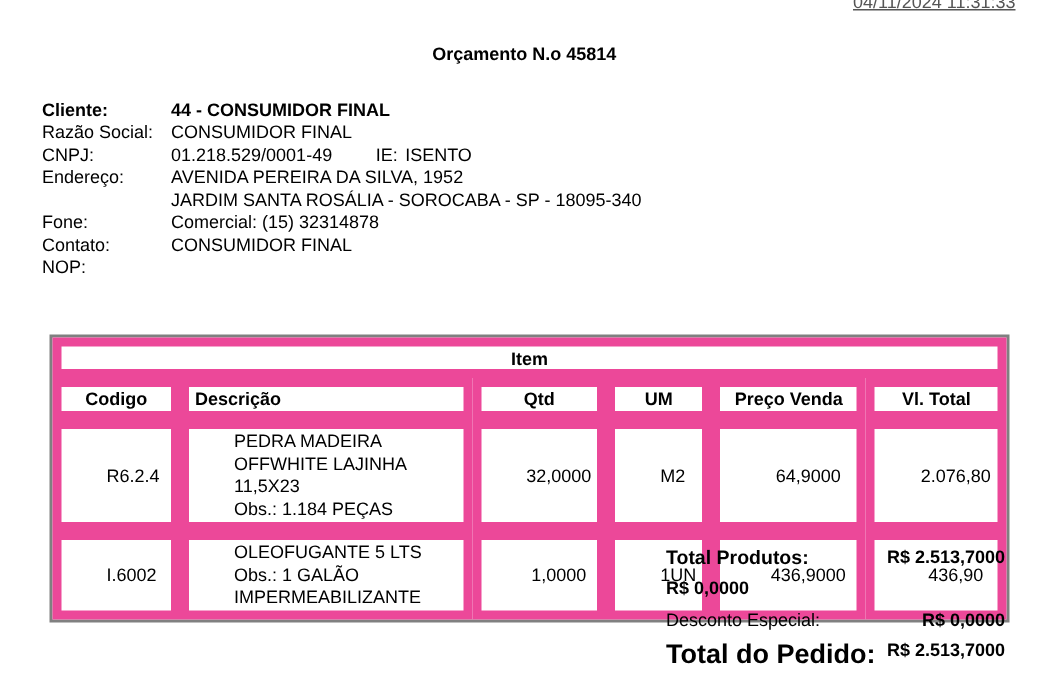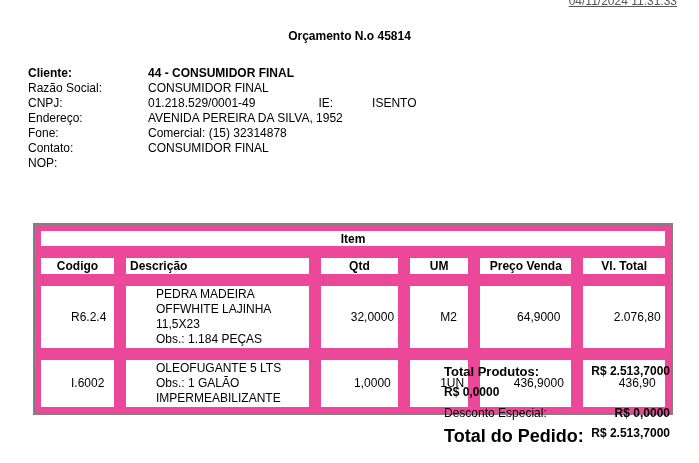--- a/index.html
+++ b/index.html
@@ -11,21 +11,21 @@
     position: absolute; top: -6px; right: 22px; font-size: 12px; color: #555;
     text-decoration: underline;
   }
   .title {
     position: absolute; top: 29px; left: 0; width: 699px; text-align: center;
     font-weight: bold; font-size: 12px;
   }
   .client {
     position: absolute; top: 66px; left: 28px; line-height: 15px;
   }
-  .client .row { display: flex; height: 15px; gap: 34px; }
+  .client .row { display: flex; height: 15px; }
   .client .lbl { width: 86px; }
   .client .val { white-space: nowrap; }
   .client .bold { font-weight: bold; }
   .client .ie { margin-left: 29px; }
 
   table.items {
     position: absolute; top: 223px; left: 33px; width: 640px;
     border-collapse: separate; border-spacing: 0;
     border: 2px solid #808080; border-right-color: #808080;
     font-size: 12px;
@@ -70,20 +70,24 @@
   </div>
   <div class="row">
     <span class="lbl">CNPJ:</span>
     <span class="val">01.218.529/0001-49</span>
     <span class="val ie">IE:</span>
     <span class="val" style="margin-left:5px">ISENTO</span>
   </div>
   <div class="row">
     <span class="lbl">Endereço:</span>
     <span class="val">AVENIDA PEREIRA DA SILVA, 1952</span>
+  </div>
+  <div class="row">
+    <span class="lbl"></span>
+    <span class="val">JARDIM SANTA ROSÁLIA - SOROCABA - SP - 18095-340</span>
   </div>
   <div class="row">
     <span class="lbl">Fone:</span>
     <span class="val">Comercial: (15) 32314878</span>
   </div>
   <div class="row">
     <span class="lbl">Contato:</span>
     <span class="val">CONSUMIDOR FINAL</span>
   </div>
   <div class="row">

